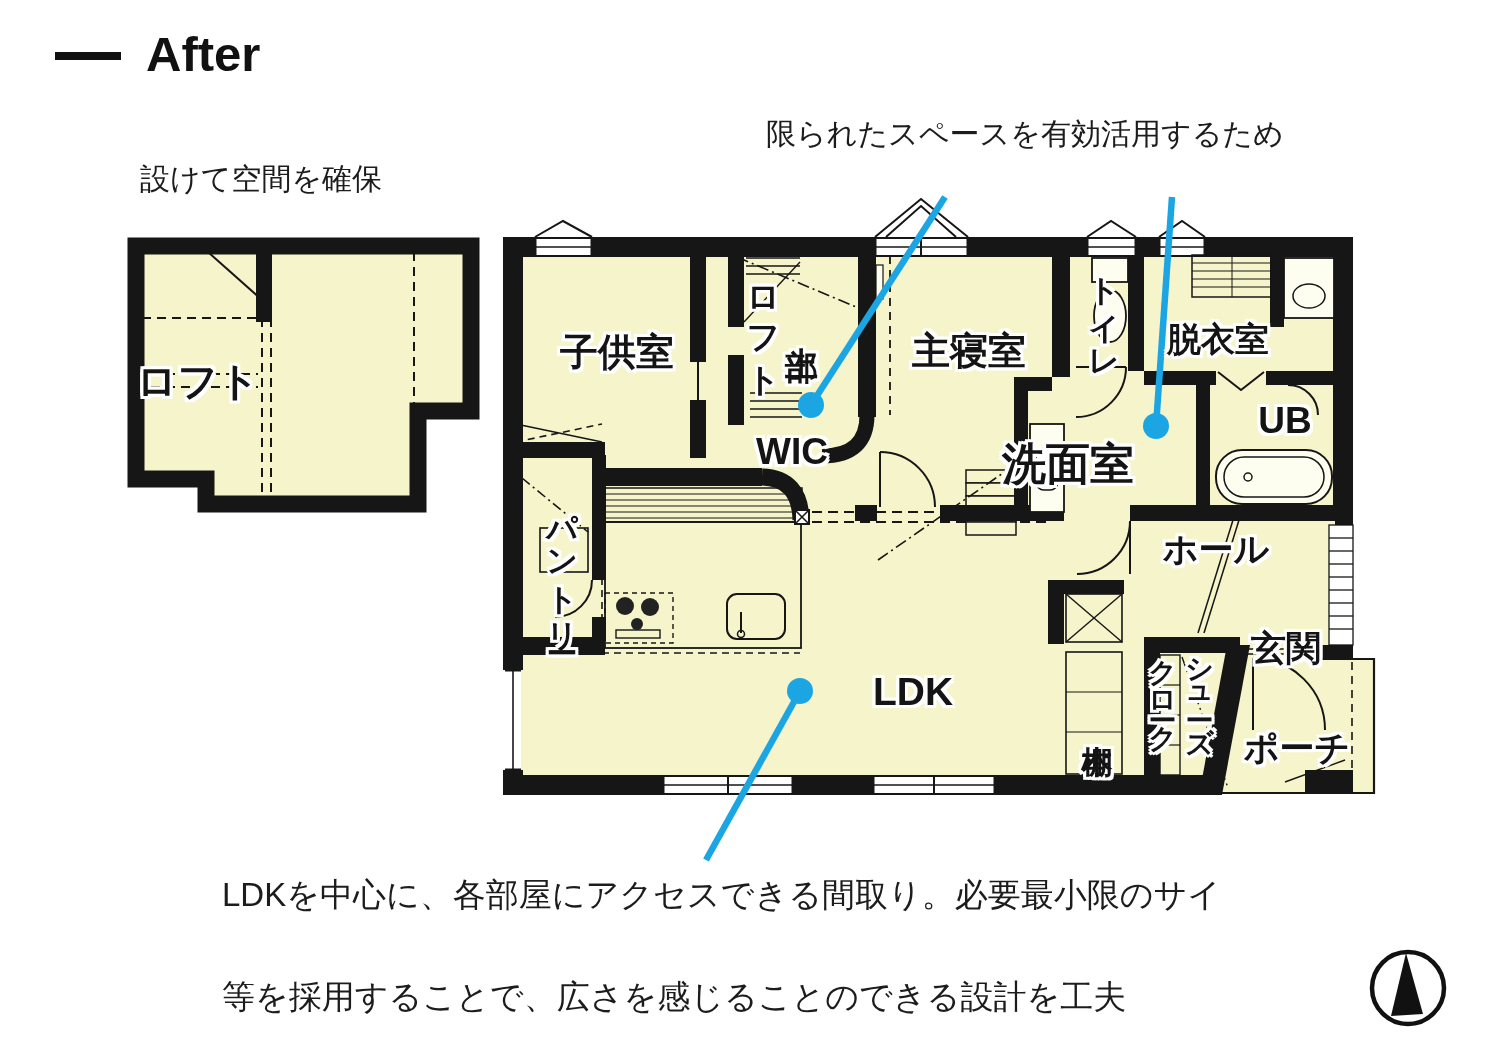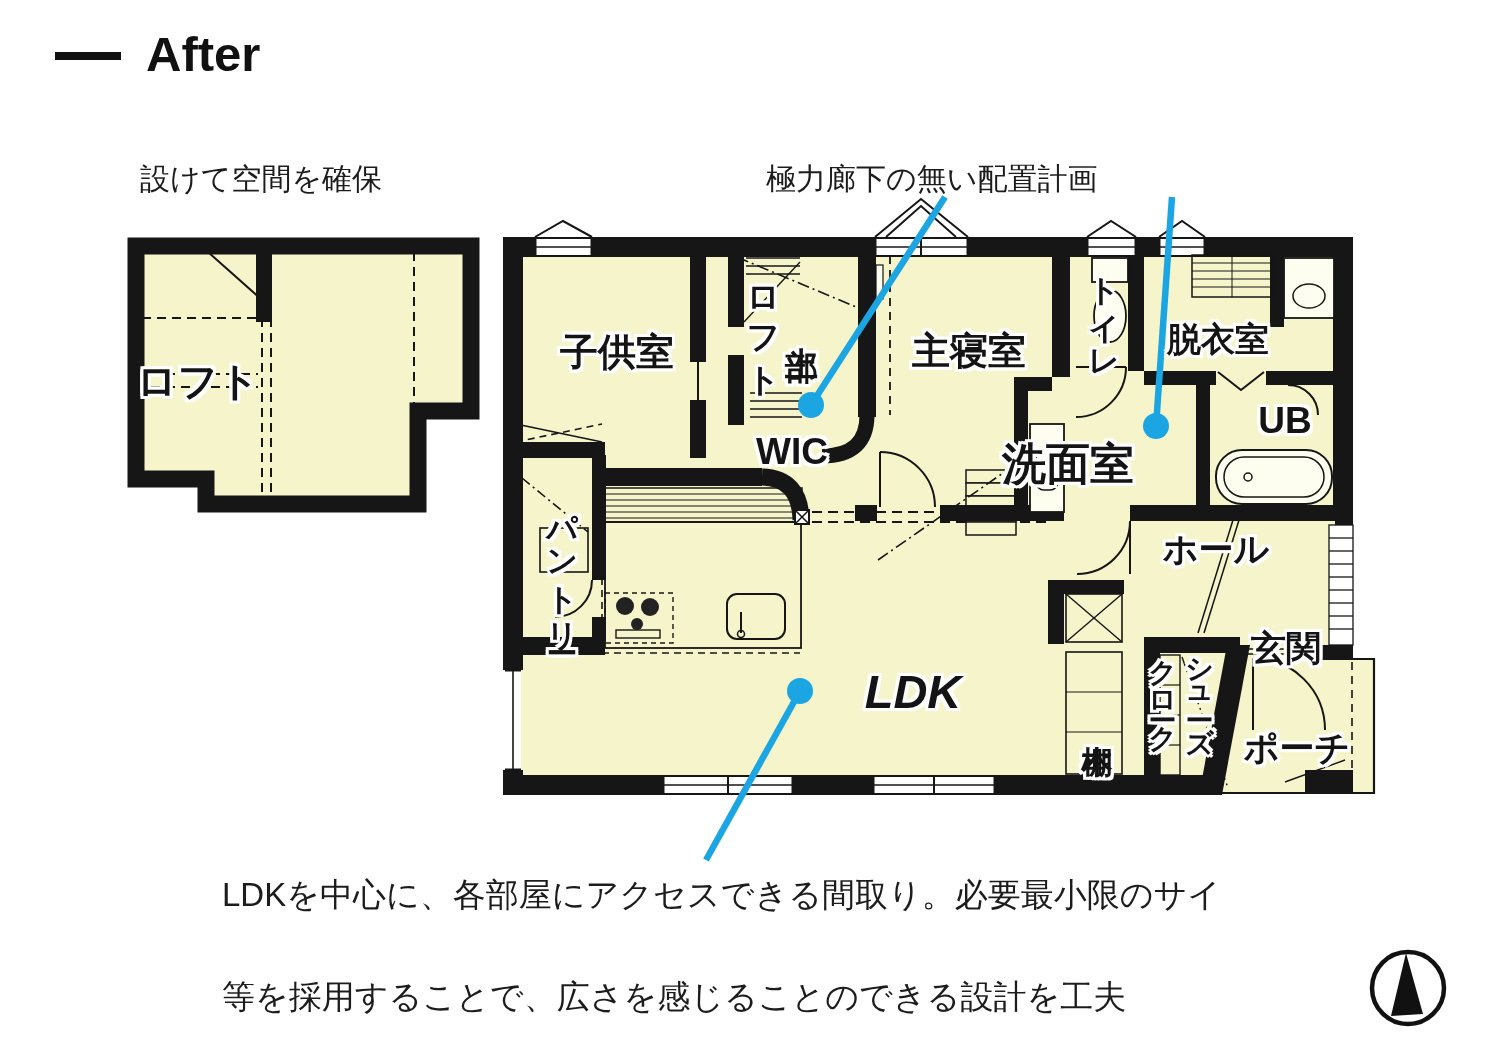--- a/index.html
+++ b/index.html
@@ -267,36 +267,36 @@
     <circle cx="1408" cy="988" r="36" fill="#fff" stroke="#111" stroke-width="4.5"></circle>
     <polygon points="1406,953 1391,1016 1423,1014" fill="#111"></polygon>
   </g>
 </svg>
 
   <div class="title-dash"></div>
   <div class="title">After</div>
 
   <div class="note" style="left:140px;top:159px;font-size:30px;">設けて空間を確保</div>
 
-  <div class="note" style="left:766px;top:159px;font-size:30px;">極力廊下の無い配置計画</div>
+  <div class="note" style="left:766px;top:114px;font-size:30px;">限られたスペースを有効活用するため</div>
 
   <div class="note" style="left:222px;top:873px;font-size:33px;">LDKを中心に、各部屋にアクセスできる間取り。必要最小限のサイ</div>
   <div class="note" style="left:222px;top:975px;font-size:33px;">等を採用することで、広さを感じることのできる設計を工夫</div>
 
   <div class="lbl" style="left:198px;top:381px;font-size:40px;">ロフト</div>
   <div class="lbl" style="left:617px;top:352px;font-size:38px;">子供室</div>
   <div class="lbl v" style="left:764px;top:323px;font-size:33px;">ロフト</div>
   <div class="lbl v" style="left:802px;top:322px;font-size:33px;">上部</div>
   <div class="lbl" style="left:792px;top:451px;font-size:37px;">WIC</div>
   <div class="lbl" style="left:969px;top:351px;font-size:38px;">主寝室</div>
   <div class="lbl v" style="left:1104px;top:310px;font-size:31px;">トイレ</div>
   <div class="lbl" style="left:1218px;top:339px;font-size:34px;text-align:center;">脱衣室</div>
   <div class="lbl" style="left:1277px;top:420px;font-size:37px;padding-left:16px;">UB</div>
   <div class="lbl" style="left:1068px;top:464px;font-size:44px;">洗面室</div>
   <div class="lbl v" style="left:562px;top:565px;font-size:31px;">パントリー</div>
-  <div class="lbl" style="left:913px;top:691px;font-size:47px;font-style:italic;">LDK</div>
+  <div class="lbl" style="left:913px;top:691px;font-size:39px;">LDK</div>
   <div class="lbl" style="left:1216px;top:548px;font-size:35px;">ホール</div>
   <div class="lbl" style="left:1286px;top:611px;font-size:35px;margin-top:36px;">玄関</div>
   <div class="lbl v" style="left:1199px;top:689px;font-size:28px;">シューズ</div>
   <div class="lbl v" style="left:1162px;top:689px;font-size:28px;">クローク</div>
   <div class="lbl v" style="left:1097px;top:722px;font-size:31px;">本棚</div>
   <div class="lbl" style="left:1297px;top:747px;font-size:35px;">ポーチ</div>
 </div>
 
 </body></html>

